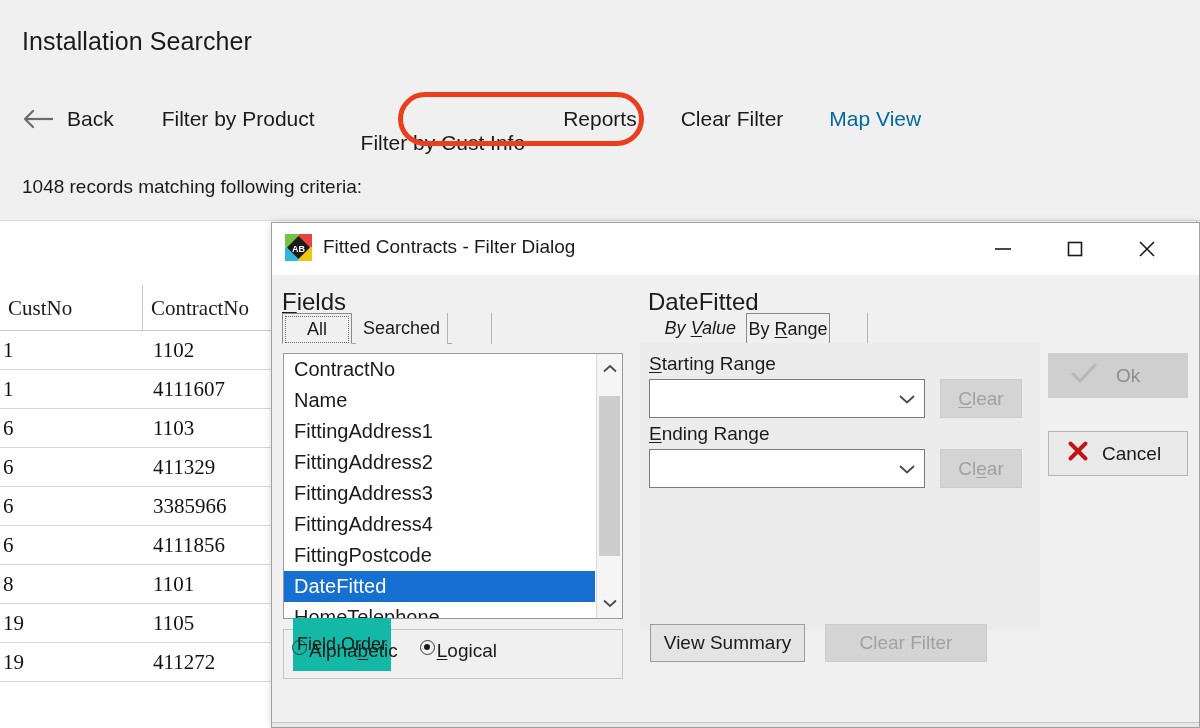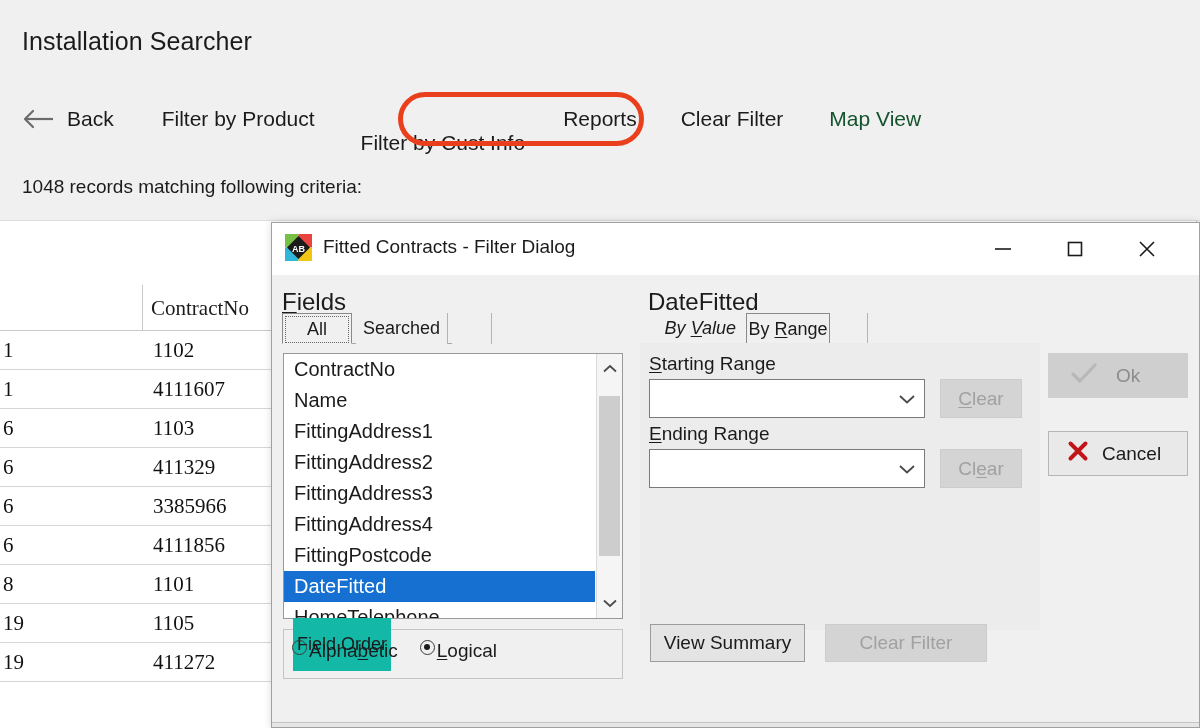--- a/index.html
+++ b/index.html
@@ -60,21 +60,21 @@
     display: inline-block;
     width: 34px;
     height: 22px;
     position: relative;
   }
   .tb-item + .tb-item { margin-left: 0; }
   .tb-product { margin-right: 46px; }
   .tb-custinfo { margin-right: 38px; margin-top: 48px; }
   .tb-reports  { margin-right: 44px; }
   .tb-clear    { margin-right: 46px; }
-  .tb-disabled { color: #14532d; }
+  .tb-disabled { color: #0369a1; }
 
   
   .red-ellipse {
     position: absolute;
     left: 398px;
     top: 92px;
     width: 246px;
     height: 54px;
     border: 5px solid #ea3f1c;
     border-radius: 27px / 27px;
@@ -465,20 +465,21 @@
   }
 </style>
 </head>
 <body>
 
 <div id="app">
 
   <div class="grid">
 
     <div class="grid-headrow">
+      <div class="gh c0">CustNo</div>
       <div class="gh c1">ContractNo</div>
       <div class="gh c2">S</div>
     </div>
 
     <div class="grow" style="top:110px">
       <div class="gcell c0">1</div>
       <div class="gcell c1">1102</div>
       <div class="gcell c2">A</div>
     </div>
     <div class="grow" style="top:149px">

